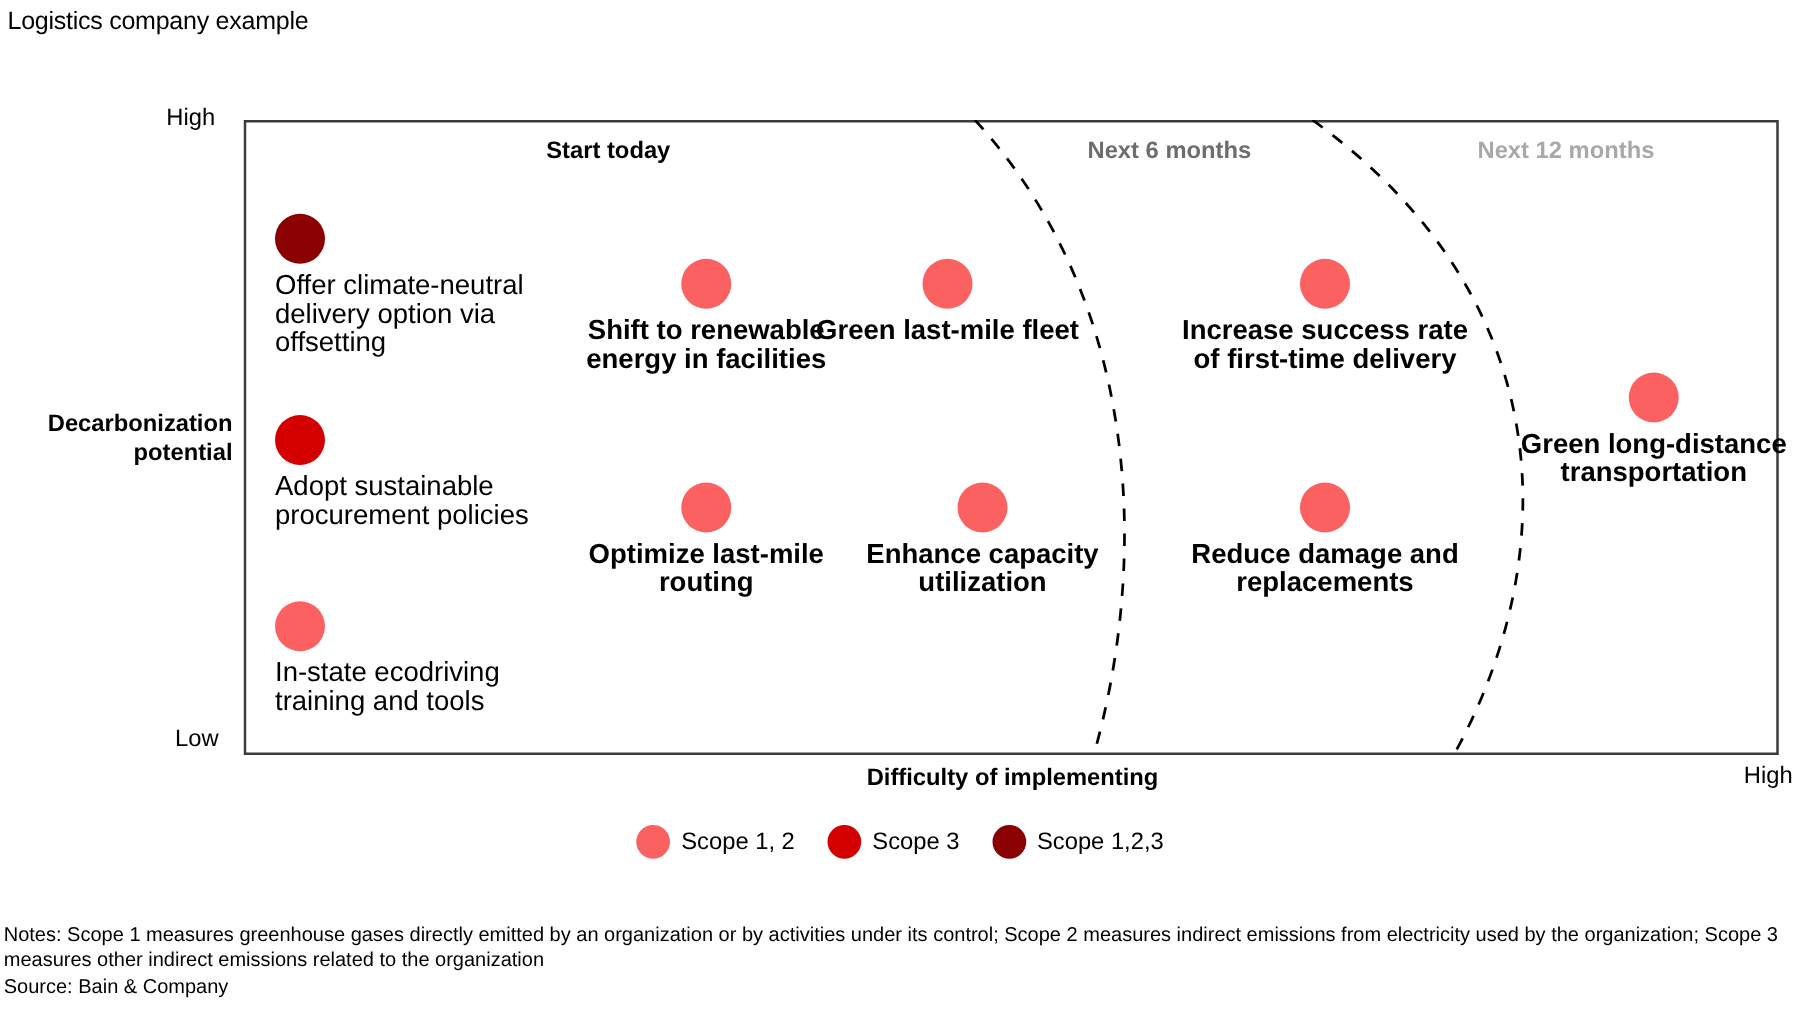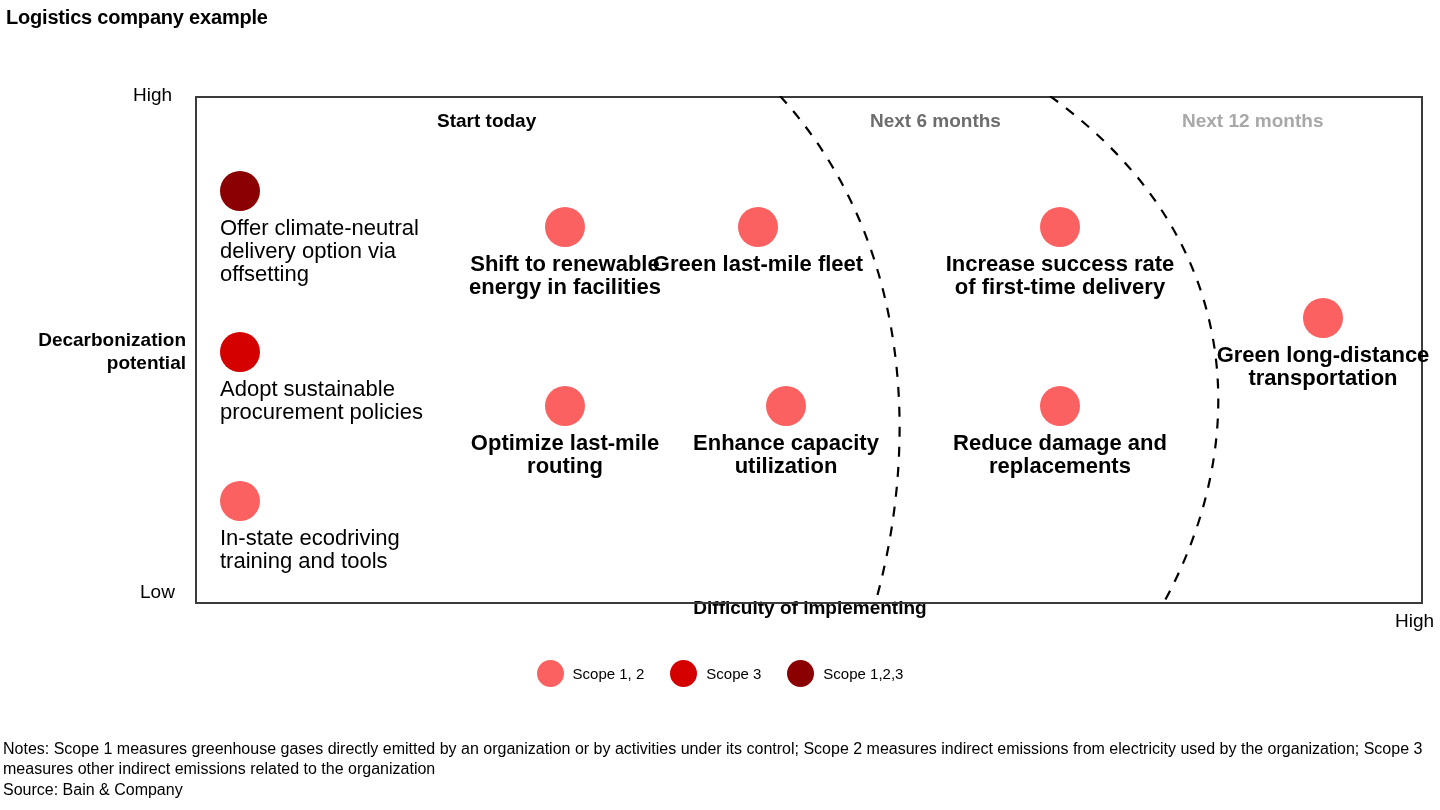--- a/index.html
+++ b/index.html
@@ -10,21 +10,21 @@
     font-family: "Liberation Sans", sans-serif;
     color: #000000;
     overflow: hidden;
   }
   #root { position: relative; width: 1440px; height: 810px; }
 
   .page-title {
     position: absolute;
     left: 6px; top: 6px;
     font-size: 20px;
-    font-weight: bold;
+    font-weight: normal;
     letter-spacing: -0.2px;
     color: #000;
   }
 
   
   .plot-frame {
     position: absolute;
     left: 195px; top: 96px;
     width: 1228px; height: 508px;
     border: 2px solid #3b3b3b;
@@ -45,21 +45,21 @@
     left: 0px; top: 328px;
     width: 186px;
     text-align: right;
     font-size: 19px;
     font-weight: bold;
     line-height: 23px;
     color: #000;
   }
   .x-axis-title {
     position: absolute;
-    left: 560px; top: 597px;
+    left: 560px; top: 612px;
     width: 500px;
     text-align: center;
     font-size: 19px;
     font-weight: bold;
     color: #000;
   }
 
   
   .horizon {
     position: absolute;
@@ -107,21 +107,21 @@
     position: absolute;
     left: 0; top: 660px;
     width: 1440px;
     display: flex;
     justify-content: center;
     align-items: center;
     gap: 26px;
   }
   .legend-entry { display: flex; align-items: center; gap: 9px; }
   .legend-swatch { width: 27px; height: 27px; border-radius: 50%; }
-  .legend-label { font-size: 15px; color: #000; }
+  .legend-label { font-size: 19px; color: #000; }
 
   
   .footnotes {
     position: absolute;
     left: 3px; top: 739px;
     width: 1434px;
     font-size: 16px;
     line-height: 20px;
     color: #000;
   }

